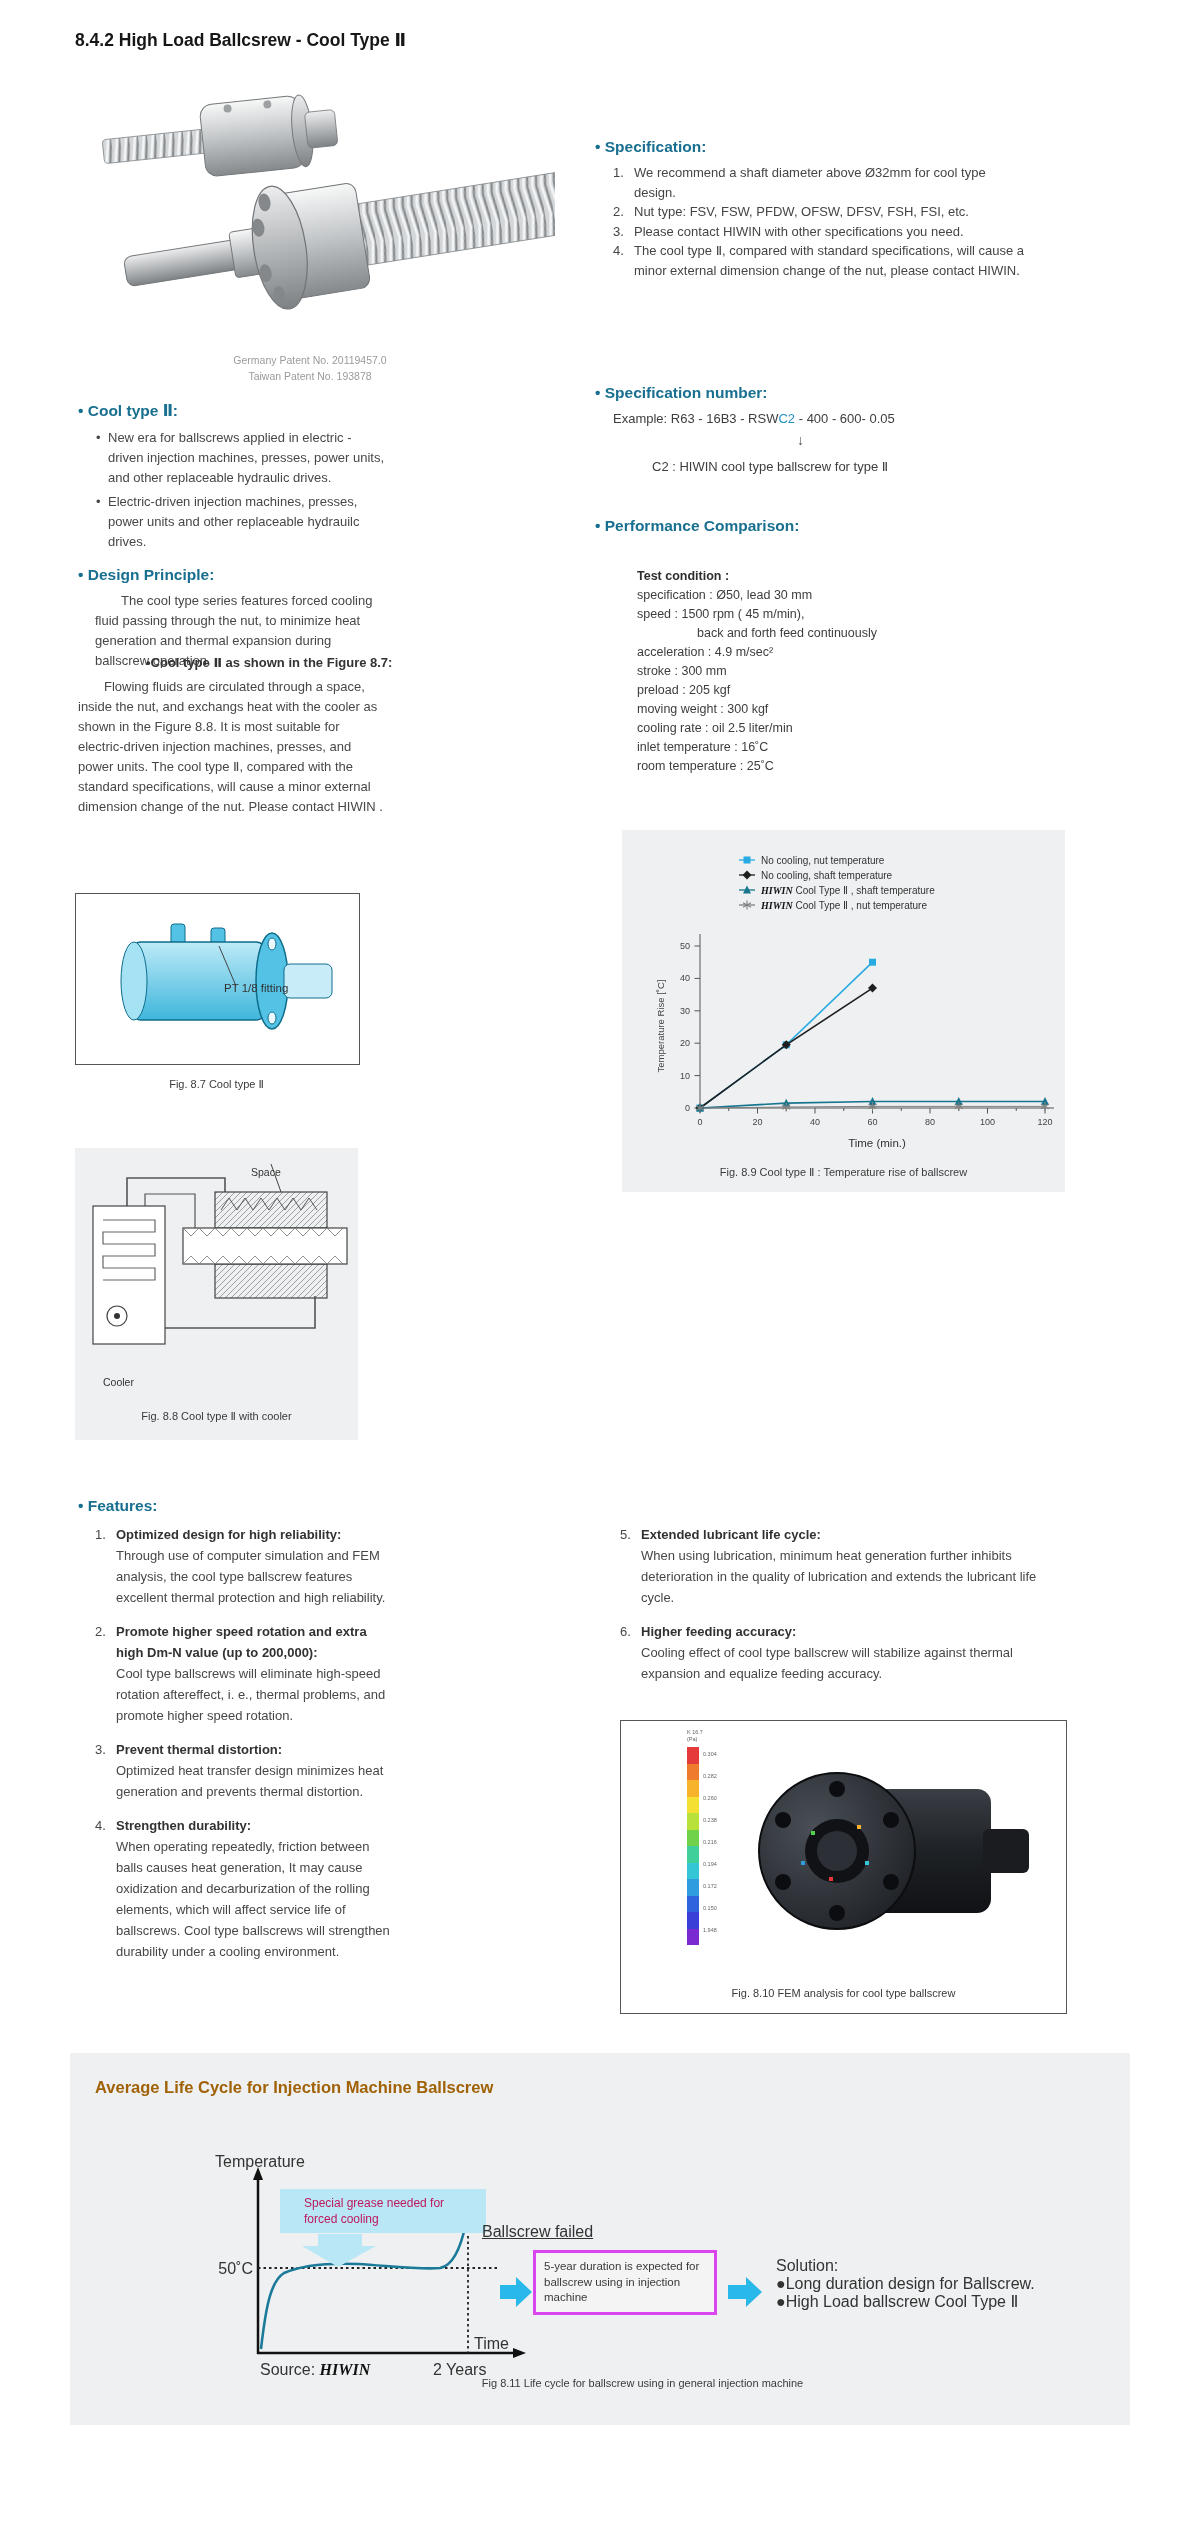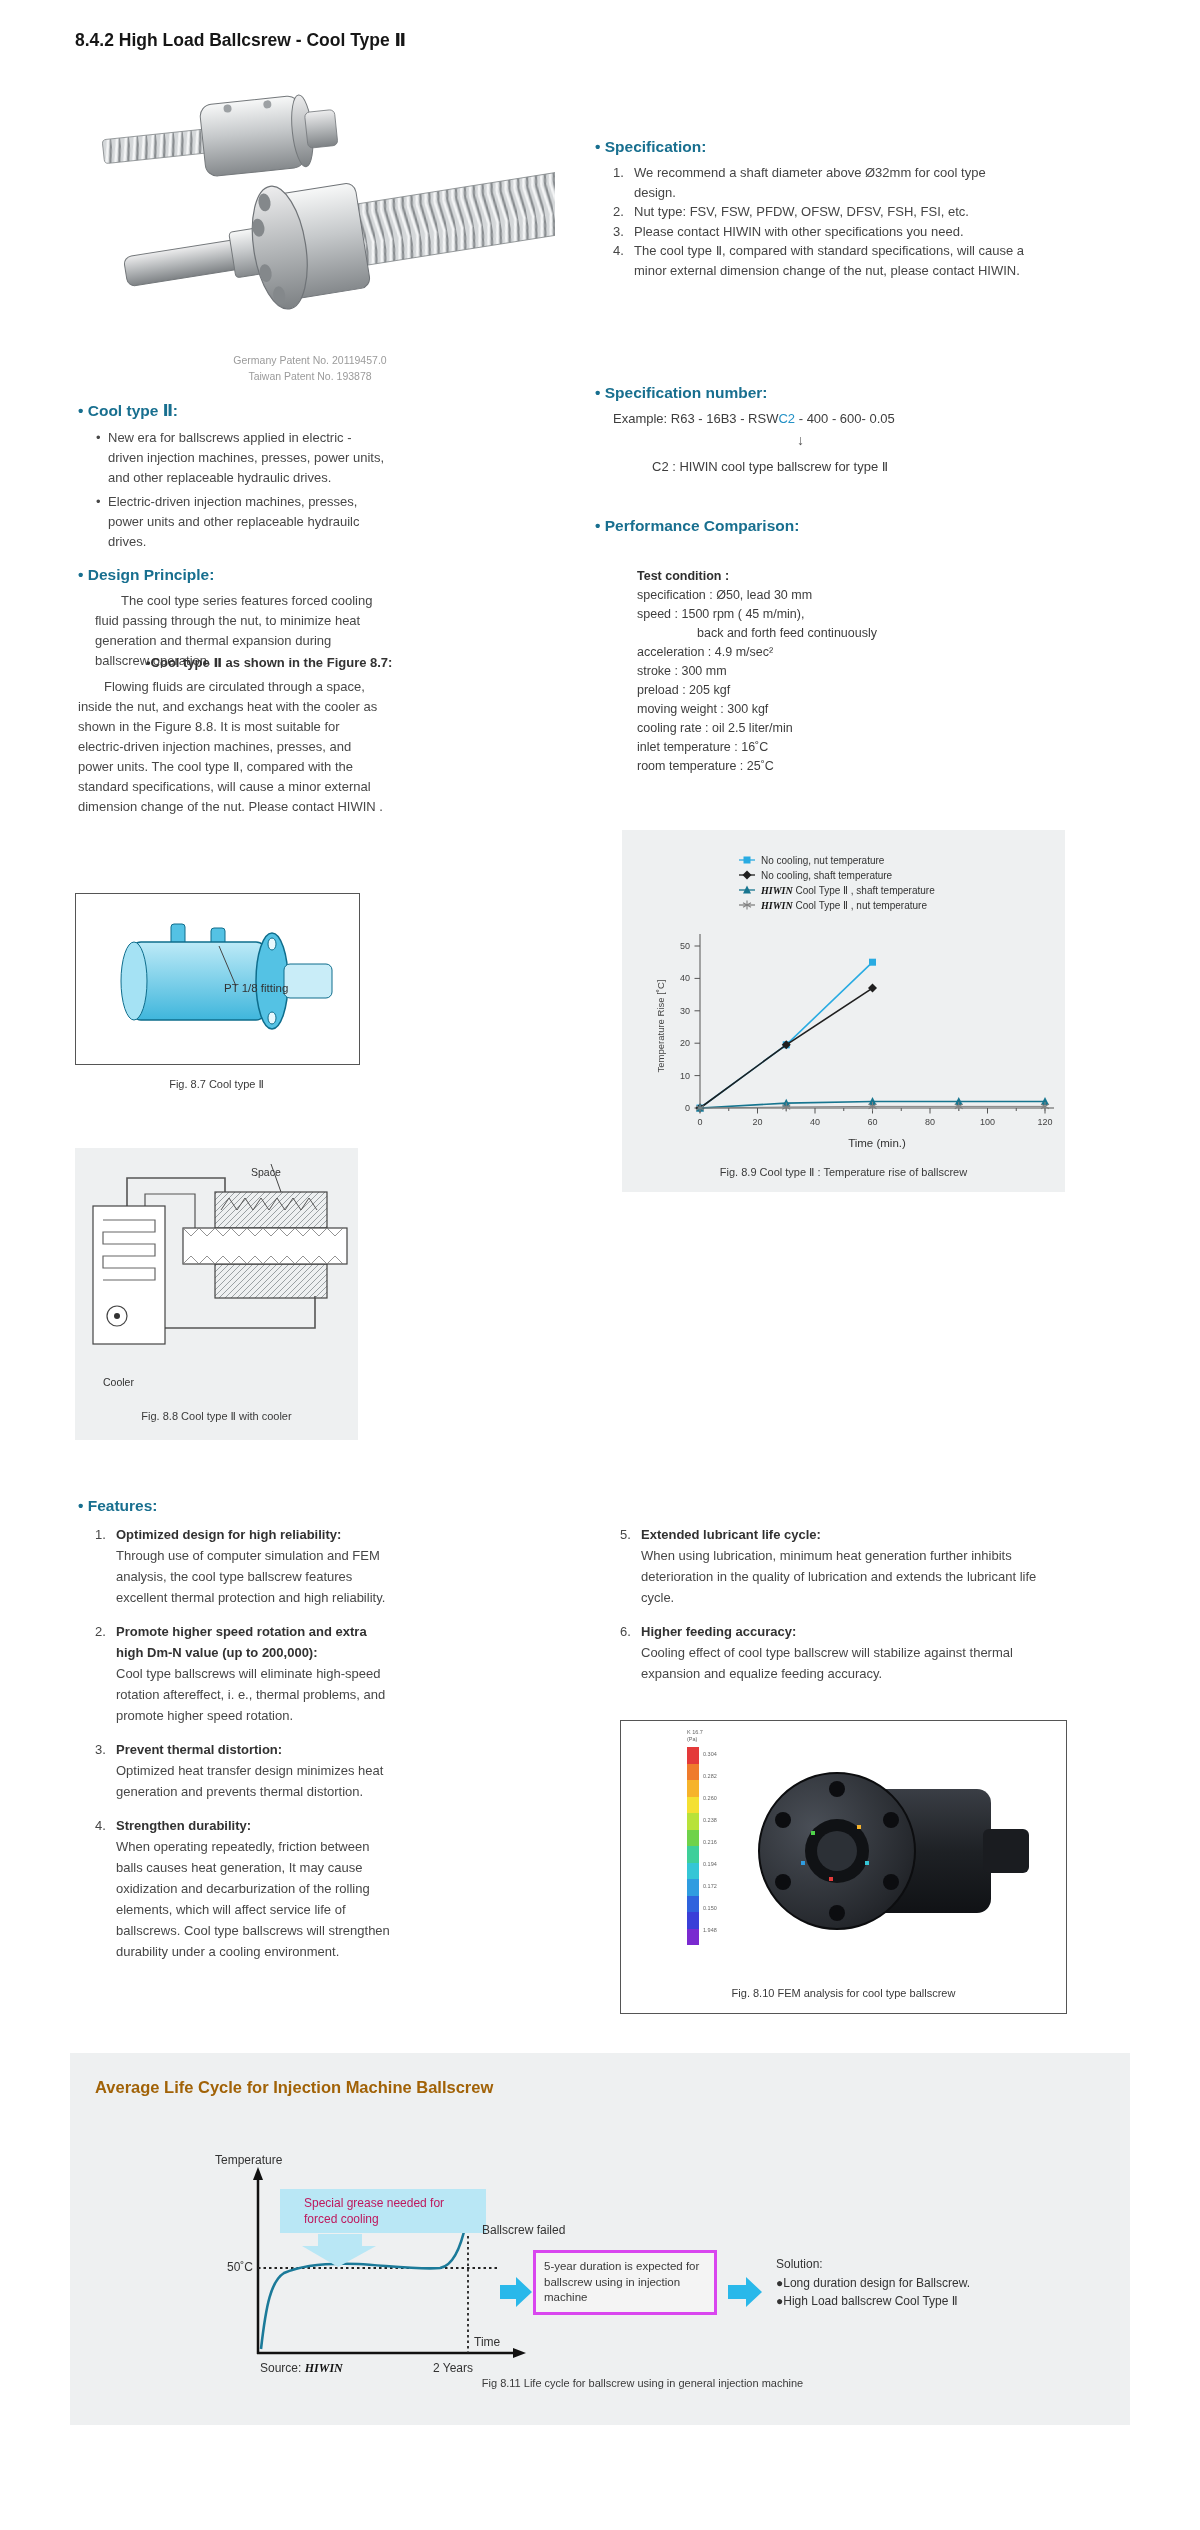--- a/index.html
+++ b/index.html
@@ -23,21 +23,21 @@
   .testtitle{font-weight:bold;color:#2e2e2e;}
   .ind{padding-left:60px;}
   .panel{background:#eef0f1;}
   .boxed{background:#fff;border:1px solid #555;}
   .feat{margin-bottom:13px;}
   .feat .ft{font-weight:bold;color:#323232;}
   .feat .fb{color:#474747;}
   .feat .numrow{line-height:21px;}
   .callout{background:#b9e7f5;color:#be185d;font-size:12px;line-height:16px;padding:6px 24px;}
   .durbox{background:#f4f4f4;border:3px solid #d946ef;color:#3a3a3a;font-size:11.5px;line-height:15.5px;padding:6px 8px;}
-  .lc-label{font-size:12px;color:#333;}
+  .lc-label{font-size:16px;color:#333;}
   .brand{font-weight:bold;font-style:italic;font-family:"Liberation Serif","DejaVu Serif",serif;color:#111;}
   .femlbl{font-size:5.5px;line-height:22px;color:#666;}
   .femtop{font-size:5.5px;line-height:7px;color:#666;}
   .heading-dark{font-size:16.5px;font-weight:bold;color:#a16207;}
   .code-hl{color:#2391c6;}
 </style>
 </head>
 <body>
 
 <div class="page">
@@ -415,21 +415,21 @@
 
       <polygon points="248,181 292,181 292,193 306,193 268,214 232,193 248,193" fill="#b9e7f5"></polygon>
 
       <polygon points="430,232 446,232 446,224 462,239 446,254 446,246 430,246" fill="#29b8ea"></polygon>
       <polygon points="658,232 676,232 676,224 692,239 676,254 676,246 658,246" fill="#29b8ea"></polygon>
     </svg>
 
     <div class="abs lc-label" style="left:145px;top:100px;">Temperature</div>
     <div class="abs callout" style="left:210px;top:136px;width:158px;">Special grease needed for forced cooling</div>
     <div class="abs lc-label" style="left:145px;top:207px;width:38px;text-align:right;">50˚C</div>
-    <div class="abs lc-label" style="left:412px;top:170px;">Ballscrew failed</div>
+    <div class="abs lc-label" style="left:412px;top:170px;text-decoration:underline;">Ballscrew failed</div>
     <div class="abs lc-label" style="left:404px;top:282px;">Time</div>
     <div class="abs lc-label" style="left:190px;top:308px;">
       <span>Source: </span><span class="brand">HIWIN</span>
     </div>
     <div class="abs lc-label" style="left:363px;top:308px;">2 Years</div>
     <div class="abs durbox" style="left:463px;top:197px;width:162px;">5-year duration is expected for ballscrew using in injection machine</div>
     <div class="abs lc-label" style="left:706px;top:204px;">Solution:</div>
     <div class="abs lc-label" style="left:706px;top:222px;line-height:17.5px;">
       <div>●Long duration design for Ballscrew.</div>
       <div>●High Load ballscrew Cool Type Ⅱ</div>

